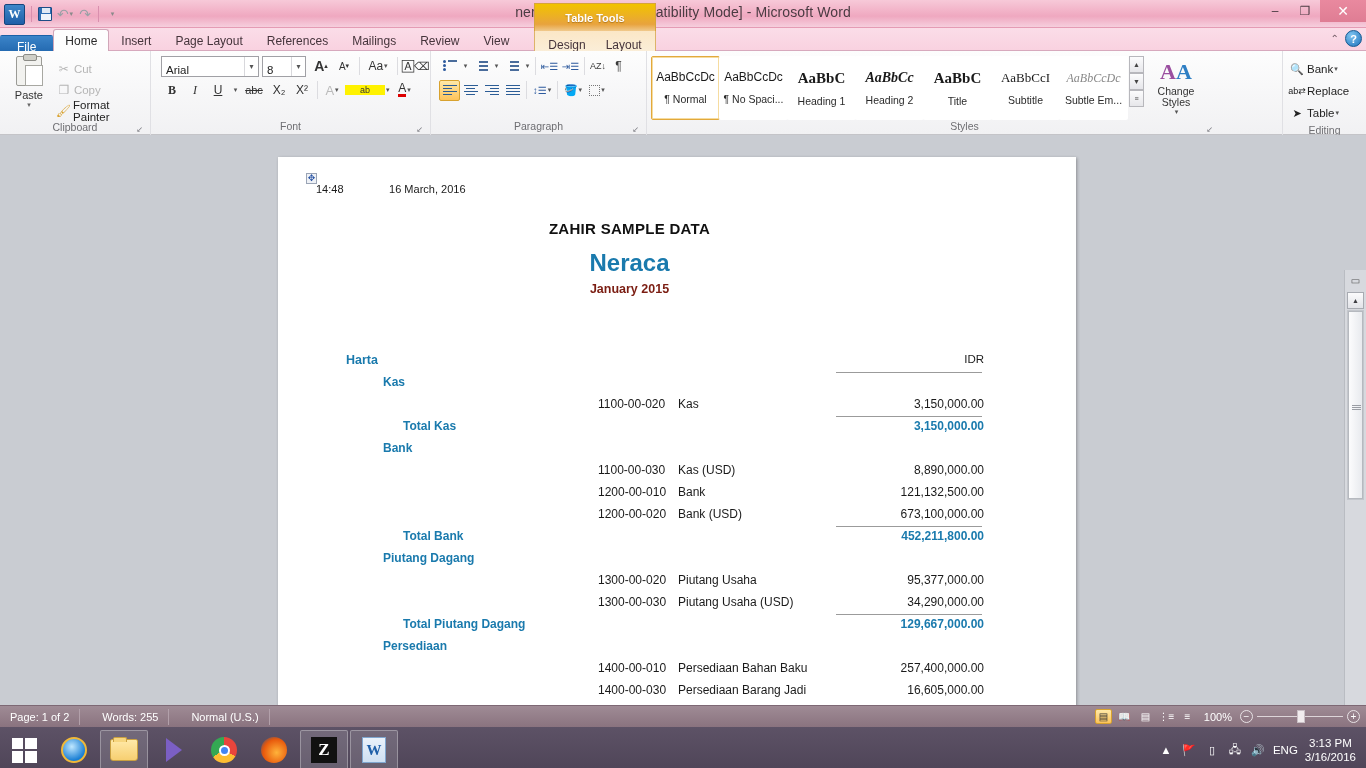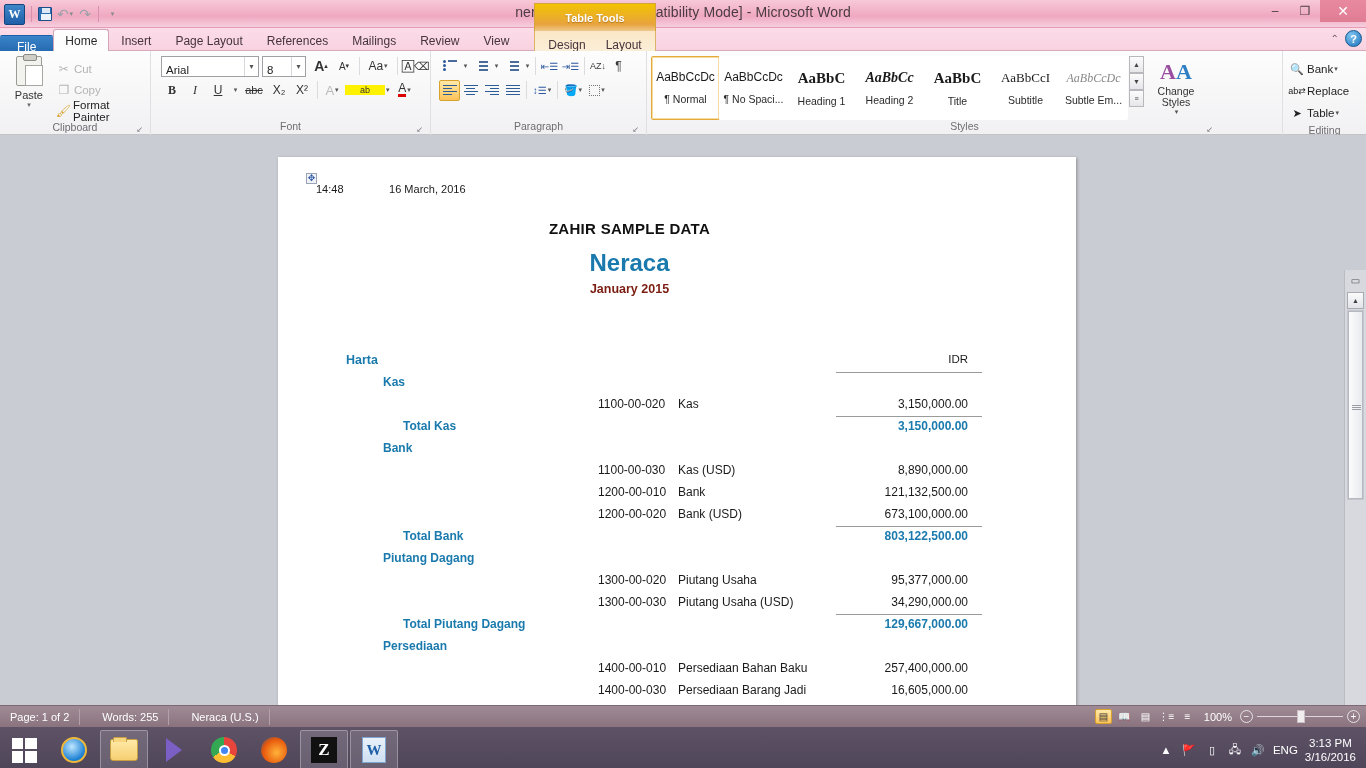--- a/index.html
+++ b/index.html
@@ -231,21 +231,21 @@
   .doc-title3 {
     position: absolute; left: 0; right: 95px; top: 125px; text-align: center;
     font: bold 12.5px "Liberation Sans", sans-serif; color: #7b1d12;
   }
 
   .report { position: absolute; left: 0; top: 196px; width: 100%; }
   .rrow { position: relative; height: 22px; font-size: 12px; color: #1a1a1a; }
   .rlabel { position: absolute; white-space: nowrap; }
   .rcode { position: absolute; left: 320px; white-space: nowrap; }
   .rname { position: absolute; left: 400px; white-space: nowrap; }
-  .ramt { position: absolute; right: 108px; text-align: right; white-space: nowrap; }
+  .ramt { position: absolute; right: 92px; text-align: right; white-space: nowrap; }
   .lvl-h .rlabel { left: 68px; color: #1a7aad; font-weight: bold; font-size: 12.5px; }
   .lvl-g .rlabel { left: 105px; color: #1a7aad; font-weight: bold; font-size: 12px; }
   .lvl-t .rlabel { left: 125px; color: #1a7aad; font-weight: bold; font-size: 12px; }
   .lvl-t .ramt { color: #1a7aad; font-weight: bold; }
   .idrhead .ramt { color: #1a1a1a; font-size: 11.5px; }
   .uline {
     position: absolute; right: 94px; width: 146px; border-top: 1px solid #9b9b9b;
   }
 
   
@@ -700,21 +700,21 @@
         <span class="ramt">121,132,500.00</span>
       </div>
       <div class="rrow">
         <span class="rcode">1200-00-020</span>
         <span class="rname">Bank (USD)</span>
         <span class="ramt">673,100,000.00</span>
         <span class="uline" style="top:19px"></span>
       </div>
       <div class="rrow lvl-t">
         <span class="rlabel">Total Bank</span>
-        <span class="ramt">803,122,500.00</span>
+        <span class="ramt">452,211,800.00</span>
       </div>
 
       <div class="rrow lvl-g">
         <span class="rlabel">Piutang Dagang</span>
       </div>
       <div class="rrow">
         <span class="rcode">1300-00-020</span>
         <span class="rname">Piutang Usaha</span>
         <span class="ramt">95,377,000.00</span>
       </div>
@@ -760,21 +760,21 @@
         </div>
       </div>
     </div>
 
   </div>
 </div>
 
 <div class="statusbar">
   <div class="sb-item">Page: 1 of 2</div>
   <div class="sb-item">Words: 255</div>
-  <div class="sb-item">Neraca (U.S.)</div>
+  <div class="sb-item">Normal (U.S.)</div>
   <div class="sb-right">
     <div class="vbtn sel">▤</div>
     <div class="vbtn">📖</div>
     <div class="vbtn">▤</div>
     <div class="vbtn">⋮≡</div>
     <div class="vbtn">≡</div>
     <span class="zoomlbl">100%</span>
     <span class="zcirc">−</span>
     <span class="ztrack">
         <span class="zthumb"></span>

